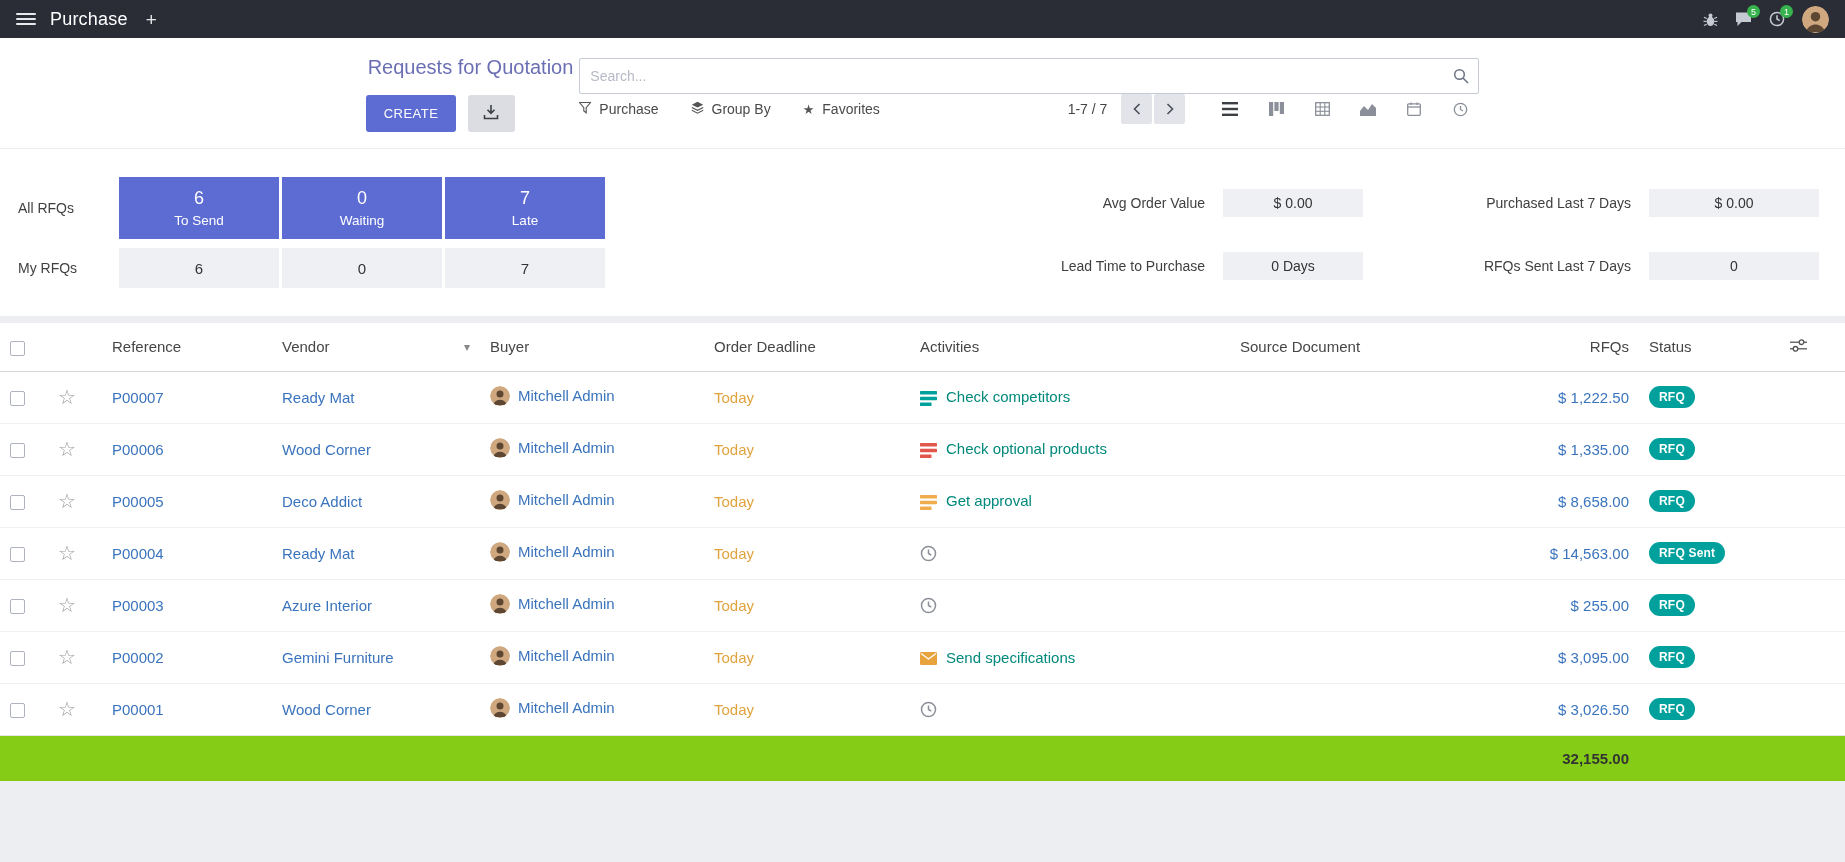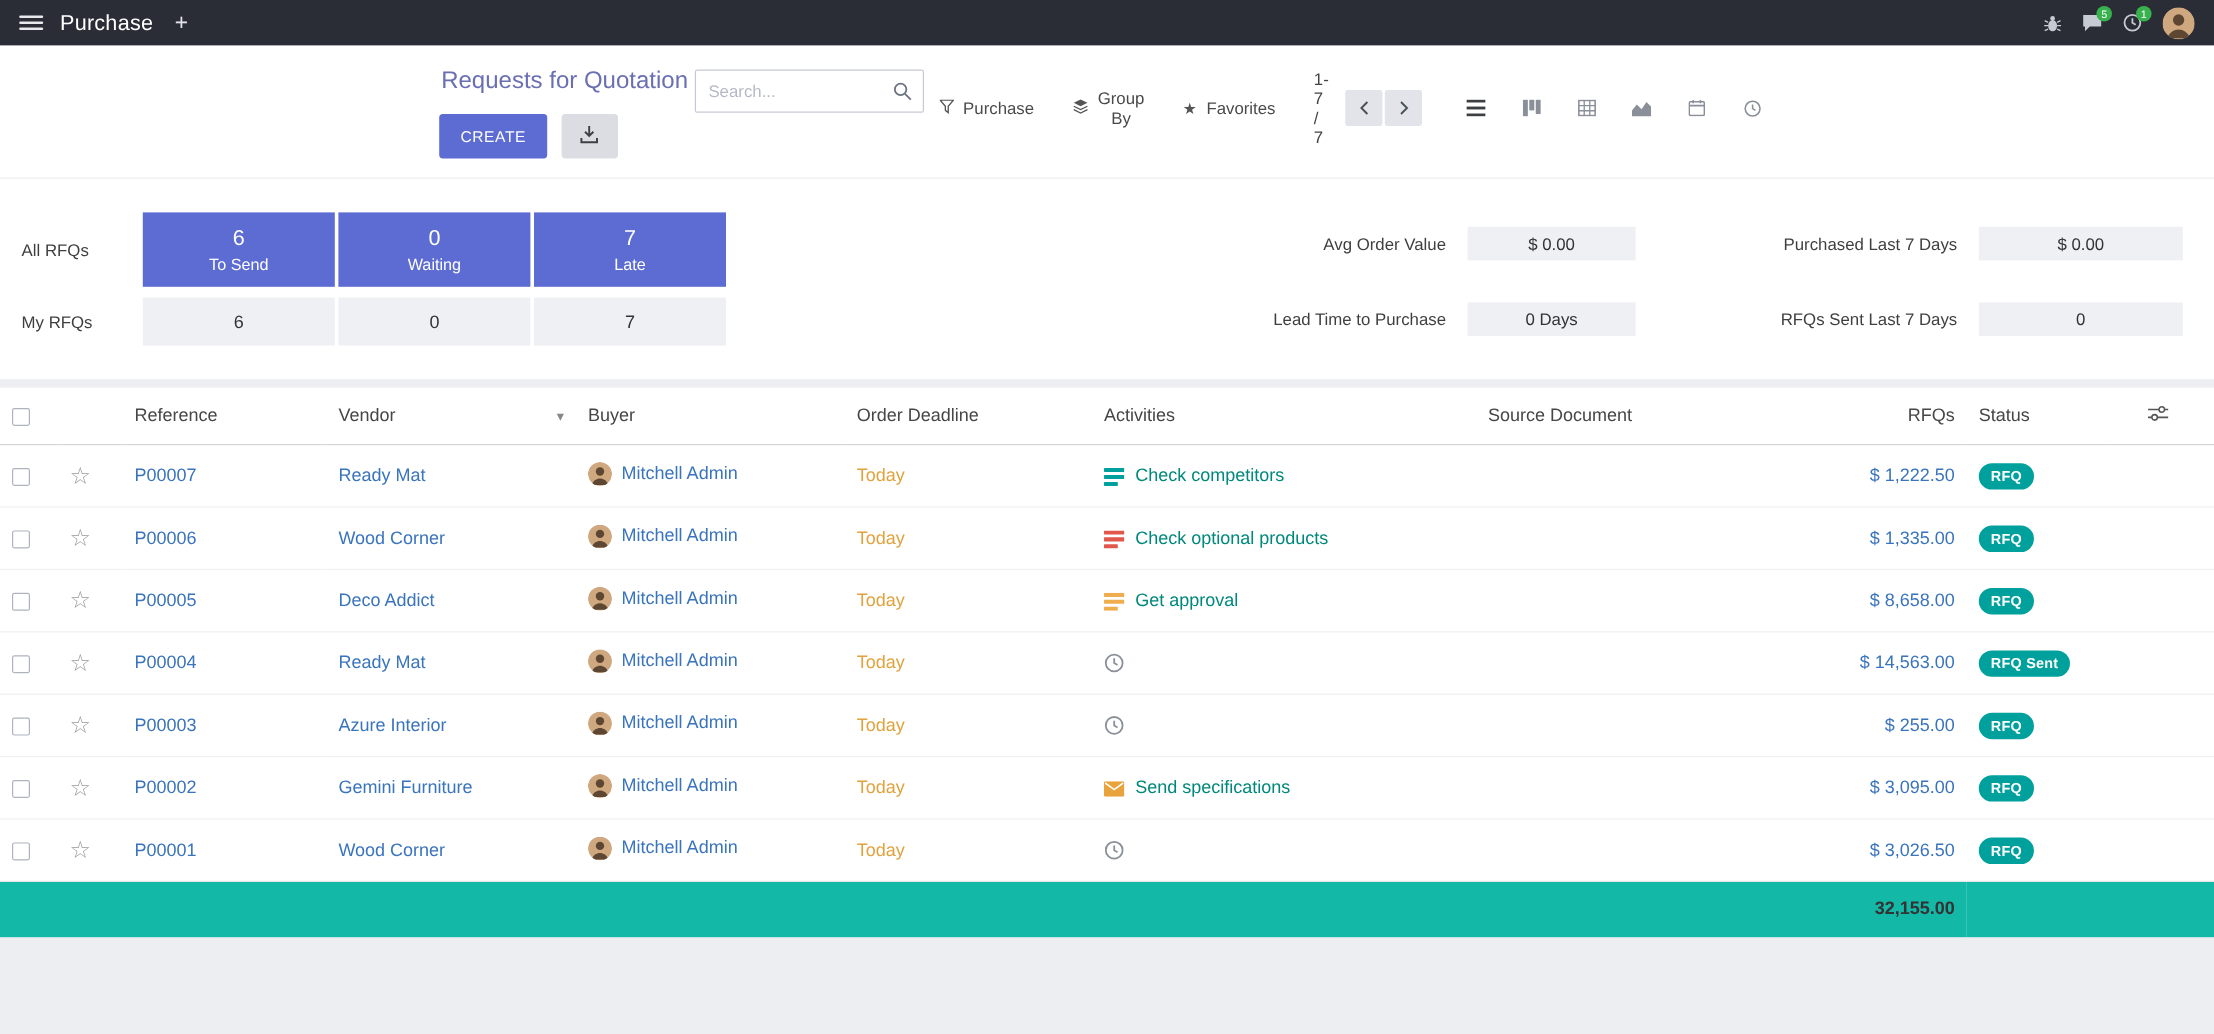--- a/index.html
+++ b/index.html
@@ -20,21 +20,21 @@
   .avatar { width:27px; height:27px; border-radius:50%; overflow:hidden; display:inline-flex; cursor:pointer; }
 
   
   .control-panel { display:flex; justify-content:center; align-items:flex-start;
     padding:18px 18px 16px; background:#fff; border-bottom:1px solid #ececef; }
   .page-title { font-size:20px; color:#6a6fb4; font-weight:400; margin:0 6px 16px 2px; }
   .btn-create { background:var(--accent); color:#fff; border:none; padding:0 18px; height:37px; font-size:13px;
     border-radius:3px; letter-spacing:.5px; cursor:pointer; font-family:inherit; }
   .btn-export { background:#dcdde3; border:none; width:47px; height:37px; border-radius:3px; margin-left:7px;
     cursor:pointer; display:inline-flex; align-items:center; justify-content:center; vertical-align:top; }
-  .cp-right { width:900px; display:flex; gap:13px; padding-top:2px; }
+  .cp-right { width:900px; display:flex; flex-direction:column; padding-top:2px; }
   .search-wrap { position:relative; }
   .search-input { width:100%; height:36px; border:1px solid #c6cad6; border-radius:2px; padding:0 34px 0 10px;
     font-size:14px; color:#333; font-family:inherit; outline:none; }
   .search-input::placeholder { color:#b6bac6; }
   .search-icon { position:absolute; right:10px; top:10px; cursor:pointer; }
   .cp-bottom { display:flex; align-items:center; }
   .filter-btn { display:inline-flex; align-items:center; gap:8px; background:none; border:none; font-size:14px;
     color:#4a4a4a; cursor:pointer; font-family:inherit; margin-right:32px; }
   .pager { margin-left:auto; display:flex; align-items:center; gap:14px; }
   .pager-count { font-size:14px; color:#444; }
@@ -78,21 +78,21 @@
   .avatar-sm { width:20px; height:20px; border-radius:50%; overflow:hidden; display:inline-flex; flex:none; }
   .total-amount { color:var(--link); }
   .status-badge { display:inline-block; background:var(--badge); color:#fff; font-size:12px; font-weight:700;
     padding:4px 10px; border-radius:12px; letter-spacing:.2px; }
   .checkbox { display:inline-block; width:15px; height:15px; border:1px solid #aeb3bf; border-radius:2px;
     background:#fff; cursor:pointer; vertical-align:middle; }
   .star { font-size:20px; color:#9b9b9b; cursor:pointer; line-height:1; }
   .sort-caret { float:right; color:#888; font-size:12px; margin-top:2px; }
   .col-settings { text-align:right; padding-right:38px !important; }
   .optional-cols { cursor:pointer; display:inline-flex; }
-  tfoot td { height:46px; background:#14b8a6; border-top:1px solid #e6e6e9; font-size:15px; padding:0 10px; }
+  tfoot td { height:46px; background:#84cc16; border-top:1px solid #e6e6e9; font-size:15px; padding:0 10px; }
   .foot-total { font-weight:700; color:#333; }
 </style>
 </head>
 <body>
 
 <header class="topbar">
   <span class="hamburger">
       <span></span>
       <span></span>
       <span></span>

